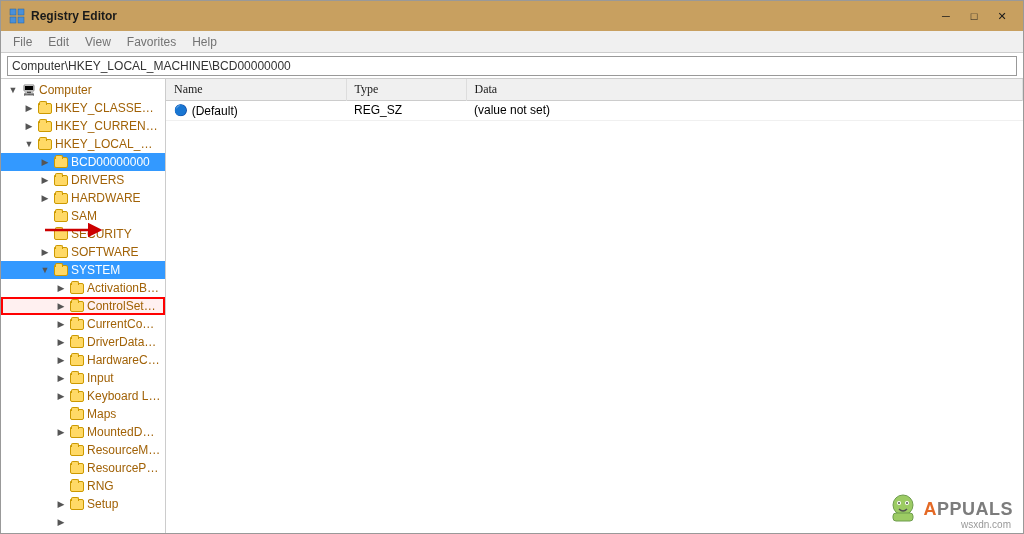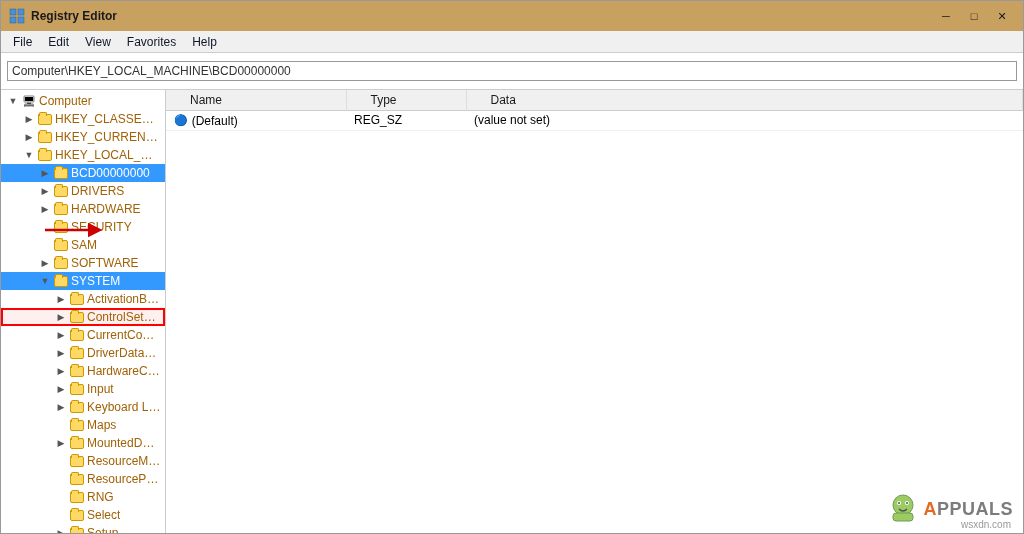--- a/index.html
+++ b/index.html
@@ -66,25 +66,25 @@
       height: 22px;
       display: flex;
       align-items: center;
       padding: 0 4px;
       border-bottom: 1px solid #ccc;
     }
     .menu-item {
       padding: 2px 8px;
       cursor: pointer;
       font-size: 12px;
-      color: #0f172a;
+      color: #737373;
     }
     .address-bar {
       background: white;
-      height: 37px;
+      height: 26px;
       display: flex;
       align-items: center;
       padding: 0 6px;
       border-bottom: 1px solid #ccc;
       gap: 4px;
     }
     .address-label {
       font-size: 12px;
       color: #333;
       white-space: nowrap;
@@ -167,26 +167,27 @@
     .detail-table {
       width: 100%;
       border-collapse: collapse;
     }
     .detail-table thead tr {
       background: #f0f0f0;
       border-bottom: 1px solid #ccc;
     }
     .detail-table th {
       text-align: left;
-      padding: 3px 24px;
+      padding: 3px 8px;
       font-weight: normal;
       font-size: 12px;
       color: #1a1a1a;
       border-right: 1px solid #ddd;
       cursor: pointer;
+      font-family: Liberation Serif, serif;
     }
     .detail-table td {
       padding: 2px 8px;
       font-size: 12px;
       border-bottom: 1px solid #f0f0f0;
     }
     
     .watermark {
       position: absolute;
       bottom: 8px;
@@ -317,29 +318,29 @@
             <div class="folder-icon"></div>
           </div>
         <span class="tree-label">HARDWARE</span>
       </div>
 
       <div class="tree-item indent3">
         <div class="tree-expander" style="visibility:hidden;"></div>
         <div class="tree-icon">
             <div class="folder-icon"></div>
           </div>
-        <span class="tree-label">SECURITY</span>
+        <span class="tree-label">SAM</span>
       </div>
 
       <div class="tree-item indent3">
         <div class="tree-expander" style="visibility:hidden;"></div>
         <div class="tree-icon">
             <div class="folder-icon"></div>
           </div>
-        <span class="tree-label">SAM</span>
+        <span class="tree-label">SECURITY</span>
       </div>
 
       <div class="tree-item indent3">
         <div class="tree-expander">▶</div>
         <div class="tree-icon">
             <div class="folder-icon"></div>
           </div>
         <span class="tree-label">SOFTWARE</span>
       </div>
 
@@ -440,27 +441,20 @@
       </div>
 
       <div class="tree-item indent4">
         <div class="tree-expander" style="visibility:hidden;"></div>
         <div class="tree-icon">
             <div class="folder-icon"></div>
           </div>
         <span class="tree-label">RNG</span>
       </div>
 
-      <div class="tree-item indent4">
-        <div class="tree-expander" style="visibility:hidden;"></div>
-        <div class="tree-icon">
-            <div class="folder-icon"></div>
-          </div>
-        <span class="tree-label">Select</span>
-      </div>
 
       <div class="tree-item indent4">
         <div class="tree-expander">▶</div>
         <div class="tree-icon">
             <div class="folder-icon"></div>
           </div>
         <span class="tree-label">Setup</span>
       </div>
 
       <div class="tree-item indent4">

